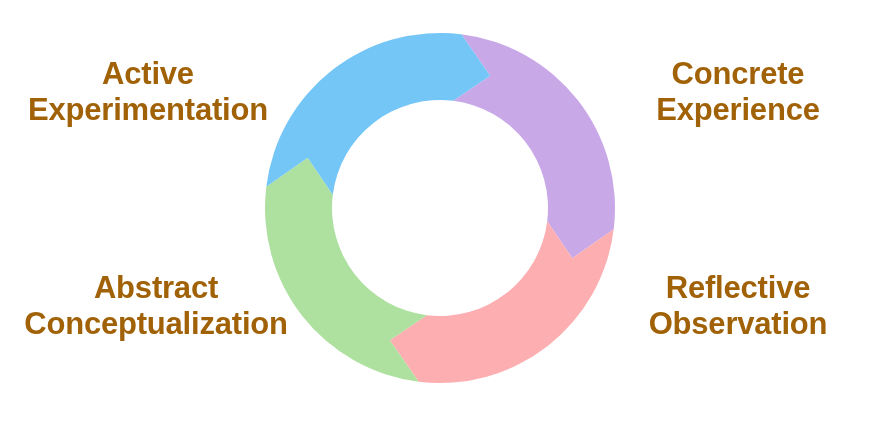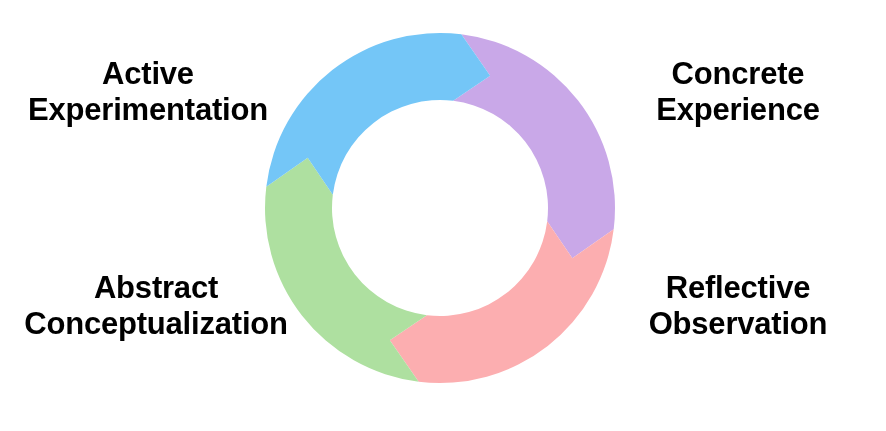--- a/index.html
+++ b/index.html
@@ -27,21 +27,21 @@
     width: 886px;
     height: 431px;
     display: block;
   }
   .label {
     position: absolute;
     font-family: "Liberation Sans", sans-serif;
     font-weight: 700;
     font-size: 31px;
     line-height: 1.17;
-    color: #000000;
+    color: #a16207;
     letter-spacing: -0.2px;
     white-space: pre-line;
     text-align: center;
   }
   #label-active-experimentation {
     left: 0px;
     top: 56px;
     width: 296px;
     text-align: center;
   }

